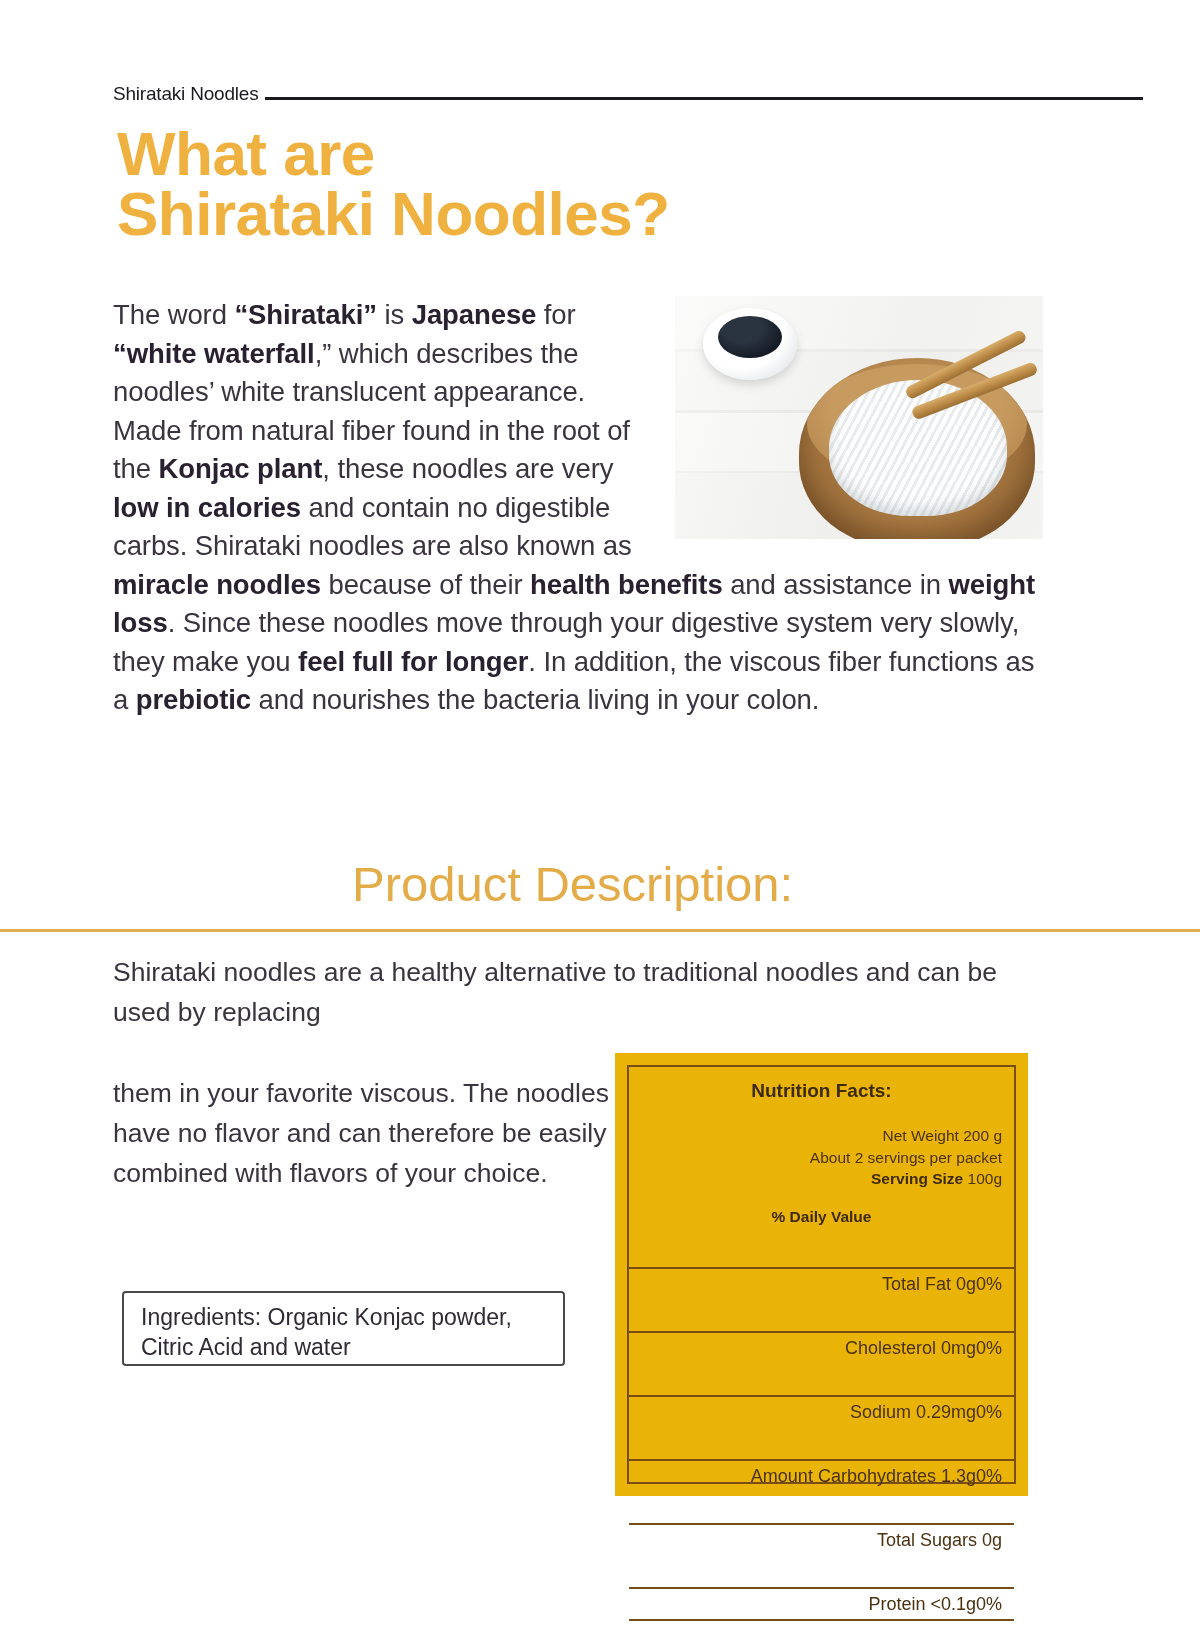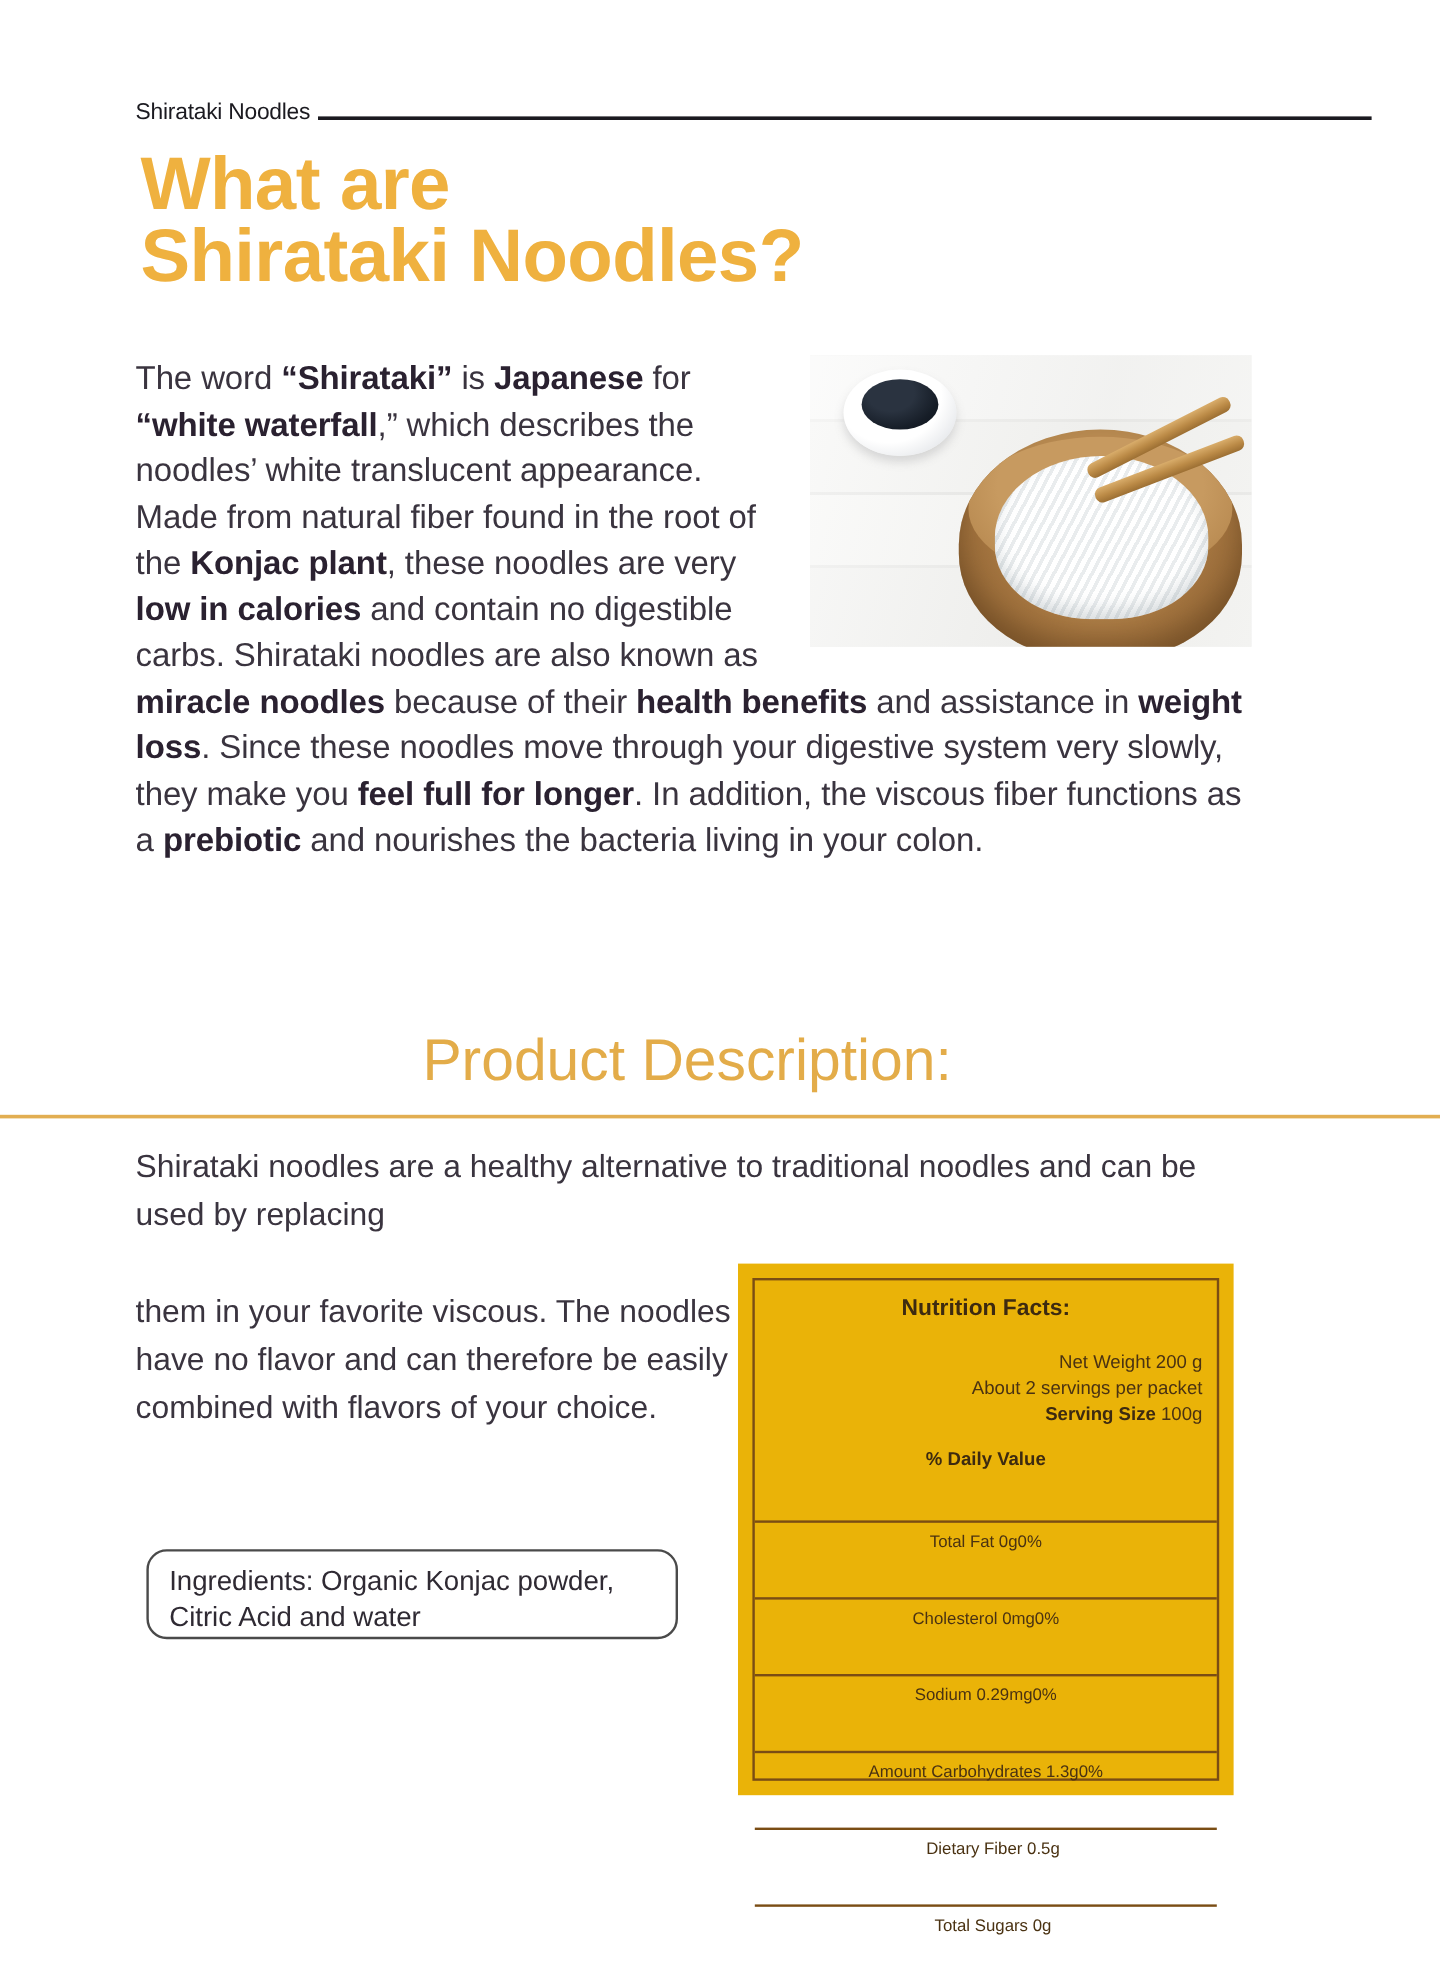--- a/index.html
+++ b/index.html
@@ -120,21 +120,21 @@
     font-size:26.5px; line-height:40px; font-weight:300; color:#3a343f;
   }
   .desc-narrow{
     position:absolute; left:113px; top:1073px; width:505px;
     font-size:26.5px; line-height:40px; font-weight:300; color:#3a343f;
   }
 
   
   .ingredients{
     position:absolute; left:122px; top:1291px; width:443px; height:75px;
-    border:2px solid #4a4a4a; border-radius:17px;
+    border:2px solid #4a4a4a; border-radius:4px;
     padding:9px 4px 0 17px;
     font-size:23px; line-height:30px; font-weight:300; color:#2f2a33;
   }
 
   
   .nutri{
     position:absolute; left:615px; top:1053px; width:413px; height:443px;
     background:#eab308; padding:12px;
   }
   .nutri-inner{
@@ -160,22 +160,22 @@
   .amount .l2{
     font-size:17px; line-height:22px;
     display:flex; justify-content:space-between;
   }
   .dv{
     text-align:center; font-size:15.5px; font-weight:bold;
     color:#3d2a10; padding:8px 0 9px;
   }
   .rows{ display:flex; flex-direction:column; }
   .nrow{
-    display:flex; justify-content:center;
-    font-size:14px; line-height:20px; color:#4a3212;
+    display:flex; justify-content:flex-end;
+    font-size:18px; line-height:20px; color:#4a3212;
     padding:5px 12px 5px 12px;
     border-top:2px solid #7a4d14;
     margin-top:32px;
   }
   .nrow.sub{ padding-left:24px; }
   .nrow .pct{ color:#4a3212; }
   .tail{ border-top:2px solid #7a4d14; flex:1 1 auto; }
 </style>
 </head>
 <body>
@@ -246,24 +246,20 @@
         </div>
         <div class="nrow">
           <span>Sodium 0.29mg</span>
           <span class="pct">0%</span>
         </div>
         <div class="nrow">
           <span>Amount Carbohydrates 1.3g</span>
           <span class="pct">0%</span>
         </div>
         <div class="nrow sub">
-          <span>Dietary Fiber 0.5g</span>
-          <span class="pct"></span>
-        </div>
-        <div class="nrow sub">
           <span>Total Sugars 0g</span>
           <span class="pct"></span>
         </div>
         <div class="nrow">
           <span>Protein &lt;0.1g</span>
           <span class="pct">0%</span>
         </div>
       </div>
     <div class="tail"></div>
   </div>

